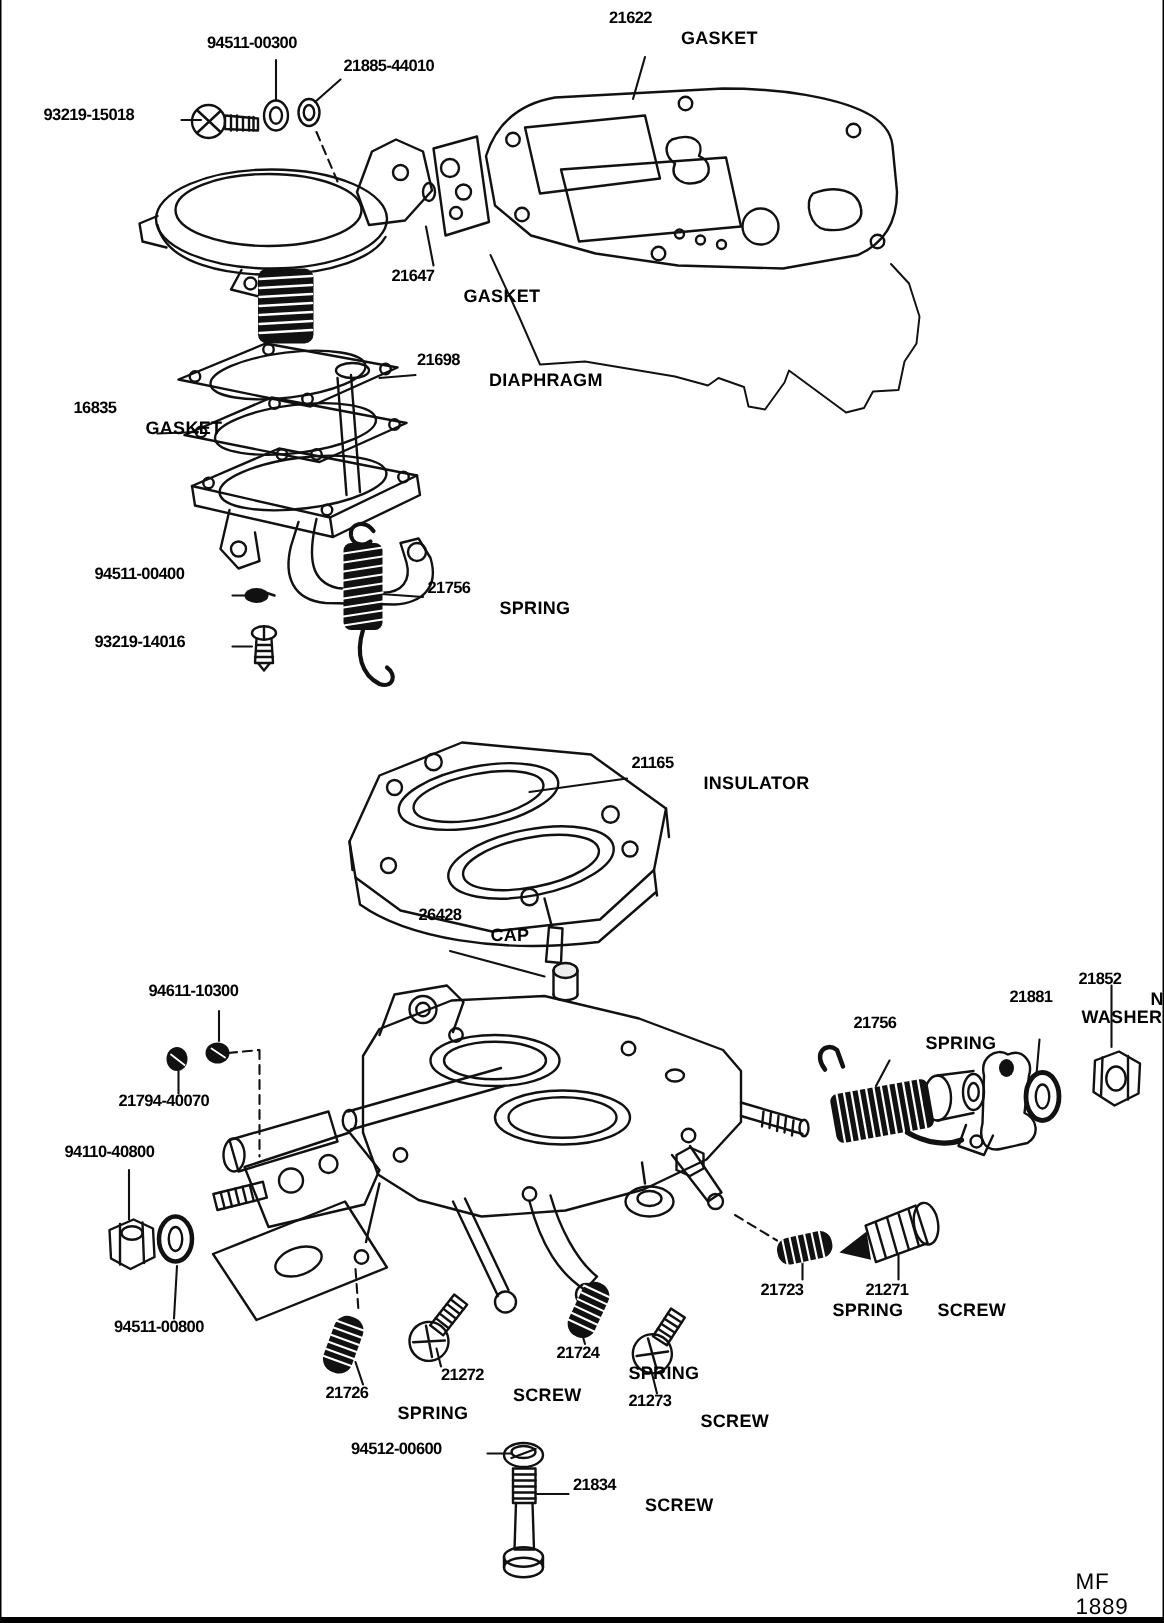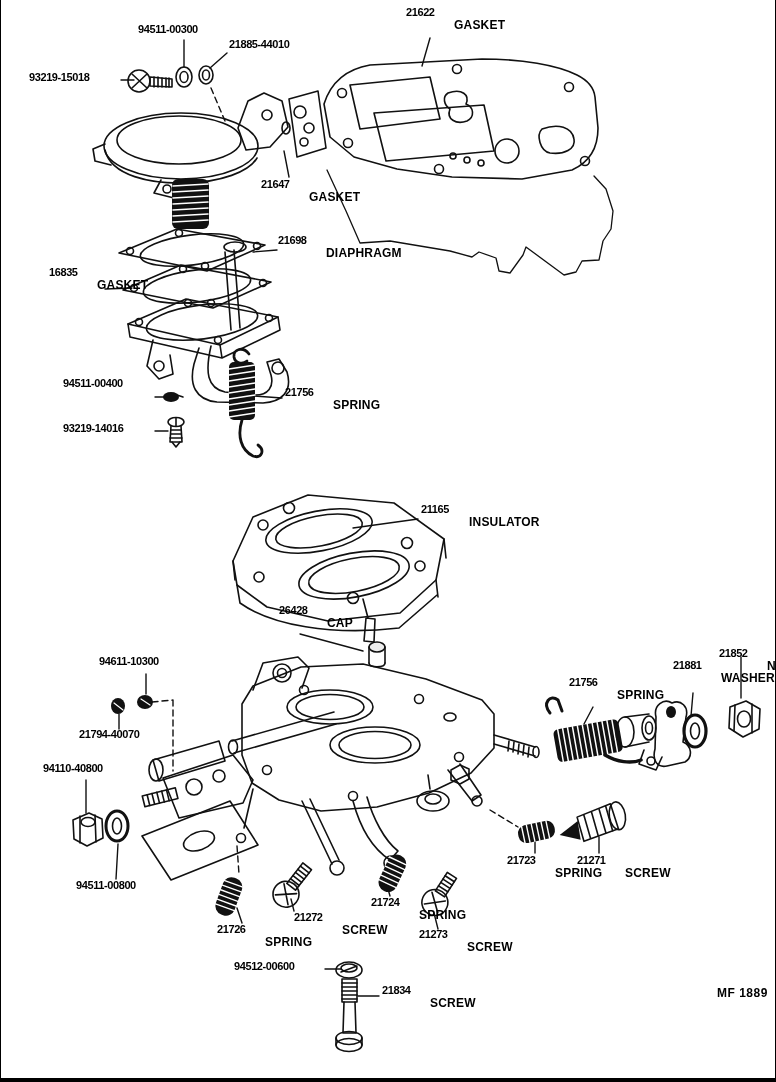--- a/index.html
+++ b/index.html
@@ -7,21 +7,21 @@
     position:relative; width:776px; height:1082px; background:#fff;
     box-sizing:border-box;
     border-left:1px solid #000; border-right:1px solid #000; border-bottom:4px solid #000;
     font-family:"Liberation Sans", sans-serif; overflow:hidden;
   }
   svg.art { position:absolute; left:0; top:0; }
   .label { position:absolute; color:#000; line-height:1; white-space:nowrap; }
   .label .pn { font-size:11px; font-weight:700; letter-spacing:-0.4px; }
   .label .nm { font-size:12px;  font-weight:700; letter-spacing:0.2px; margin-top:1px;padding-left:48px; }
   .label .nm:empty { display:none; }
-  .fig-code { position:absolute; left:716px; top:986px; font-size:12px; font-weight:700; letter-spacing:0.5px; color:#000; }
+  .fig-code { position:absolute; left:716px; top:1046px; font-size:15px; font-weight:400; letter-spacing:0.5px; color:#000; }
 </style>
 </head>
 <body>
 
 <div class="canvas">
 
 <svg class="art" width="776" height="1082" viewBox="0 0 776 1082" fill="none" stroke="#111" stroke-width="1.6" stroke-linecap="round" stroke-linejoin="round">
 
   <g stroke-width="1.4">
     <path d="M183 40 V67 M226 53 L209 68 M120 80 H133 M429 38 L421 66 M288 177 L283 151

